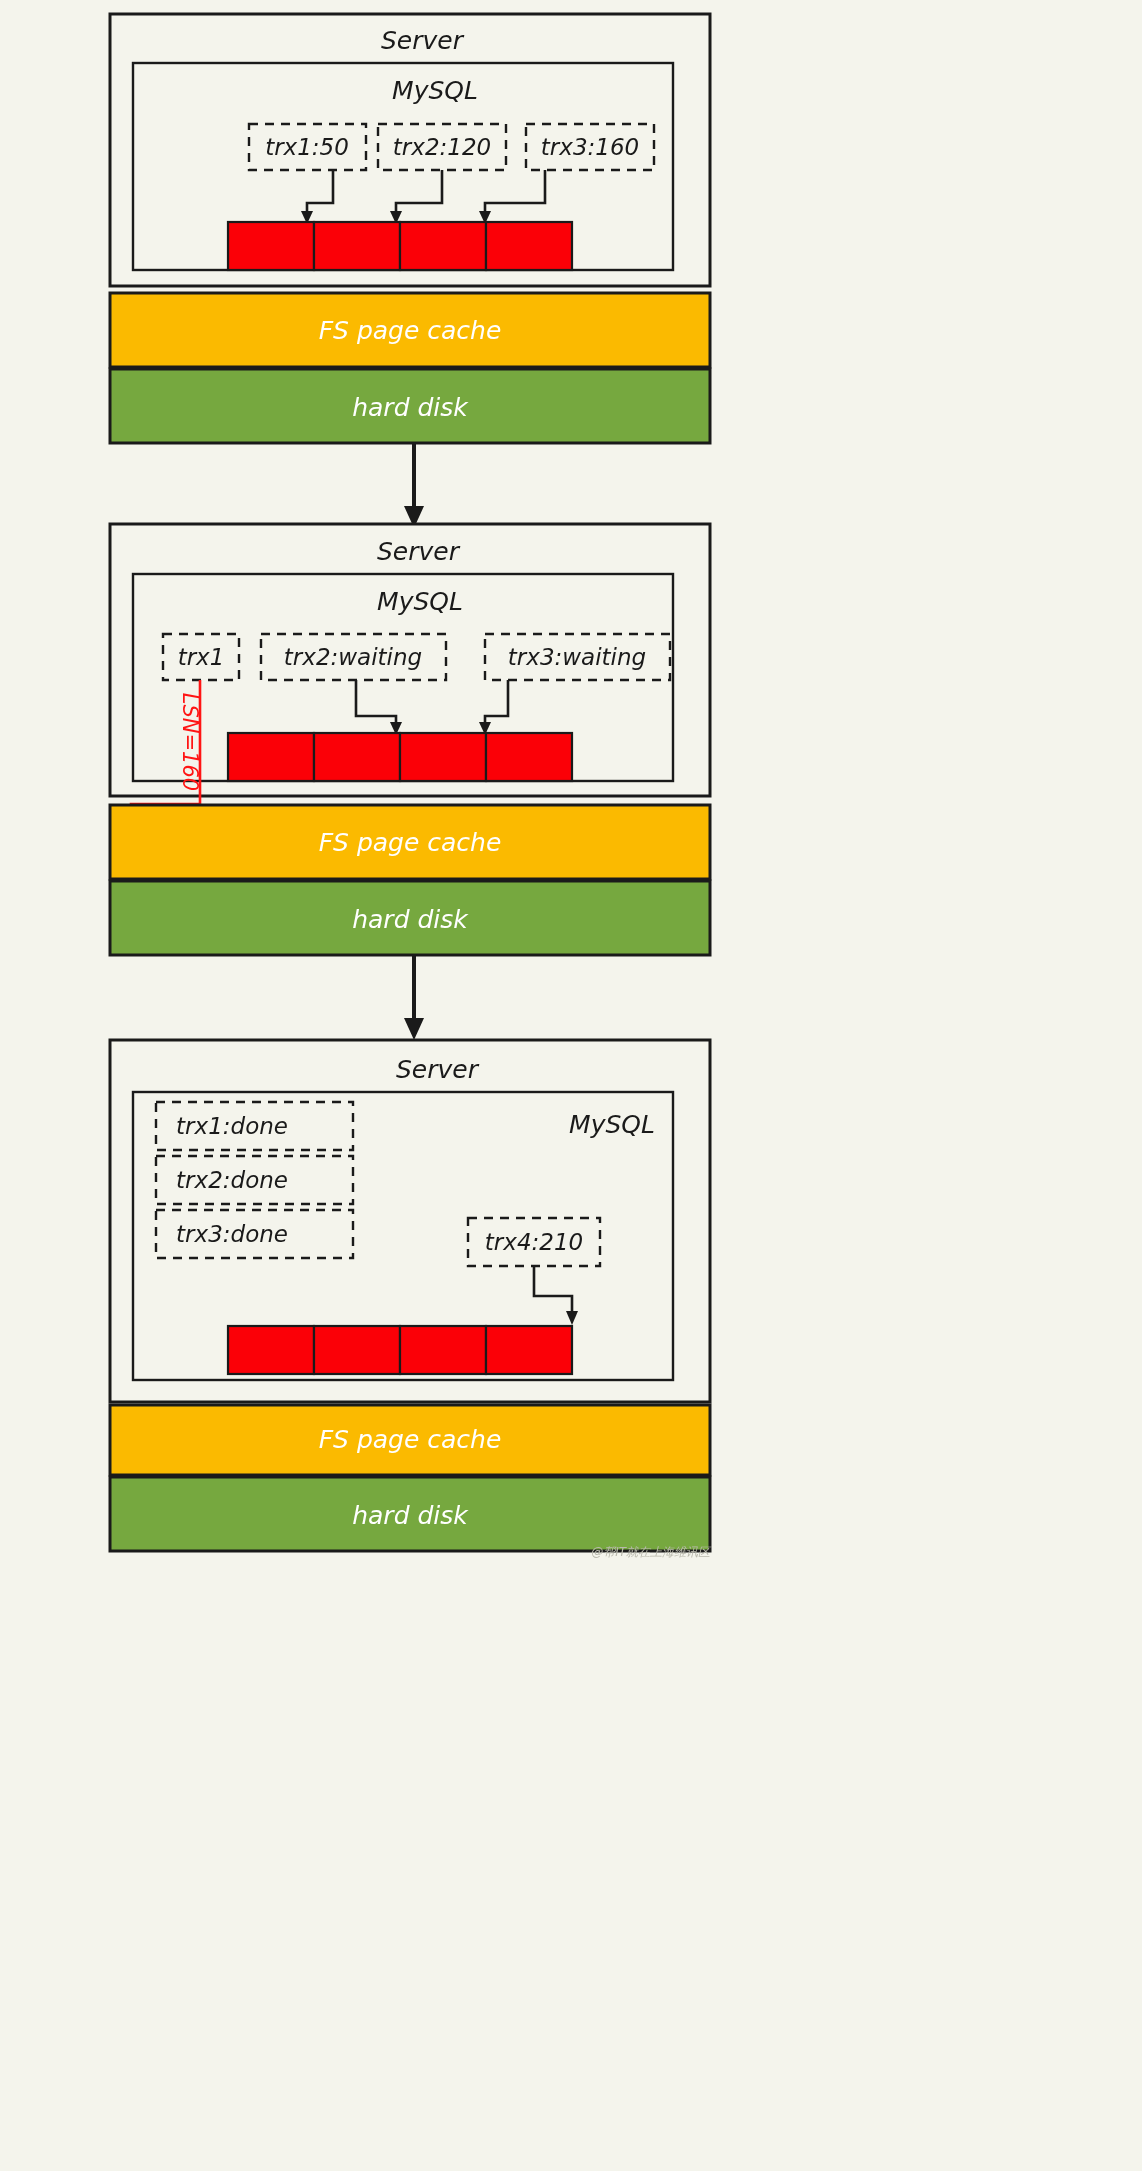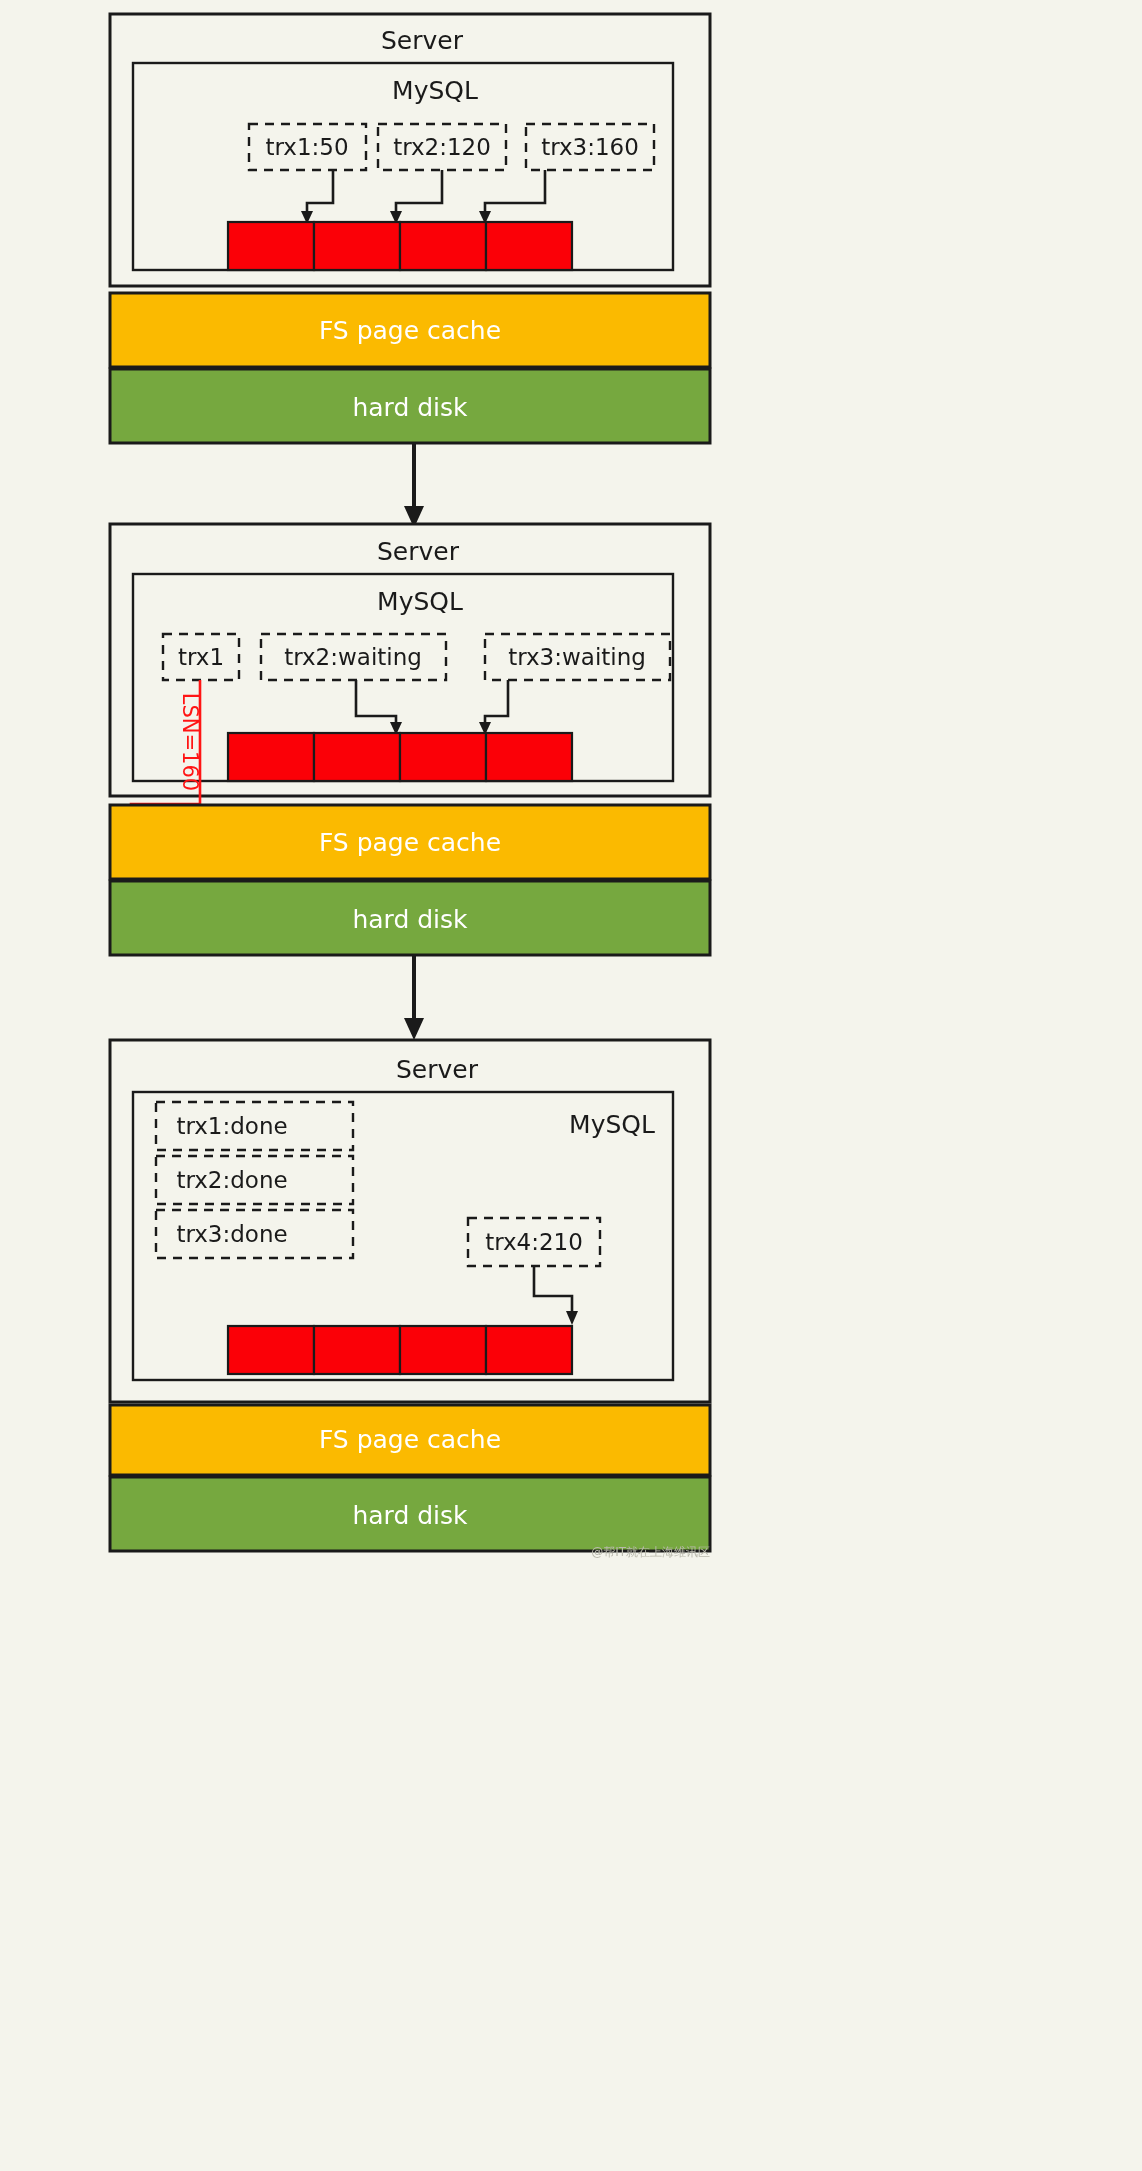--- a/index.html
+++ b/index.html
@@ -2,21 +2,21 @@
 <html><head>
 <meta charset="utf-8">
 <style>
   html,body{margin:0;padding:0;}
   body{
     width:1142px;height:2171px;
     background:#f4f4ec;
     font-family:"DejaVu Sans","Liberation Sans",sans-serif;
     position:relative;overflow:hidden;
   }
-  #stage{position:absolute;inset:0;}
+  #stage{position:absolute;inset:0;font-style:italic;}
   svg.layer{position:absolute;left:0;top:0;width:1142px;height:2171px;}
   .hand{font-family:"DejaVu Sans","Liberation Sans",sans-serif;}
   .panel-title{font-size:25px;fill:#1a1a1a;}
   .sub-title{font-size:25px;fill:#1a1a1a;}
   .trx-label{font-size:23px;fill:#1a1a1a;}
   .band-label{font-size:25px;fill:#ffffff;}
   .lsn-label{font-size:21px;fill:#ff1414;}
   .wm{font-size:12px;fill:#b9b9ad;}
   .outer-box{fill:#f4f4ec;stroke:#1a1a1a;stroke-width:3;}
   .inner-box{fill:#f4f4ec;stroke:#1a1a1a;stroke-width:2.4;}

